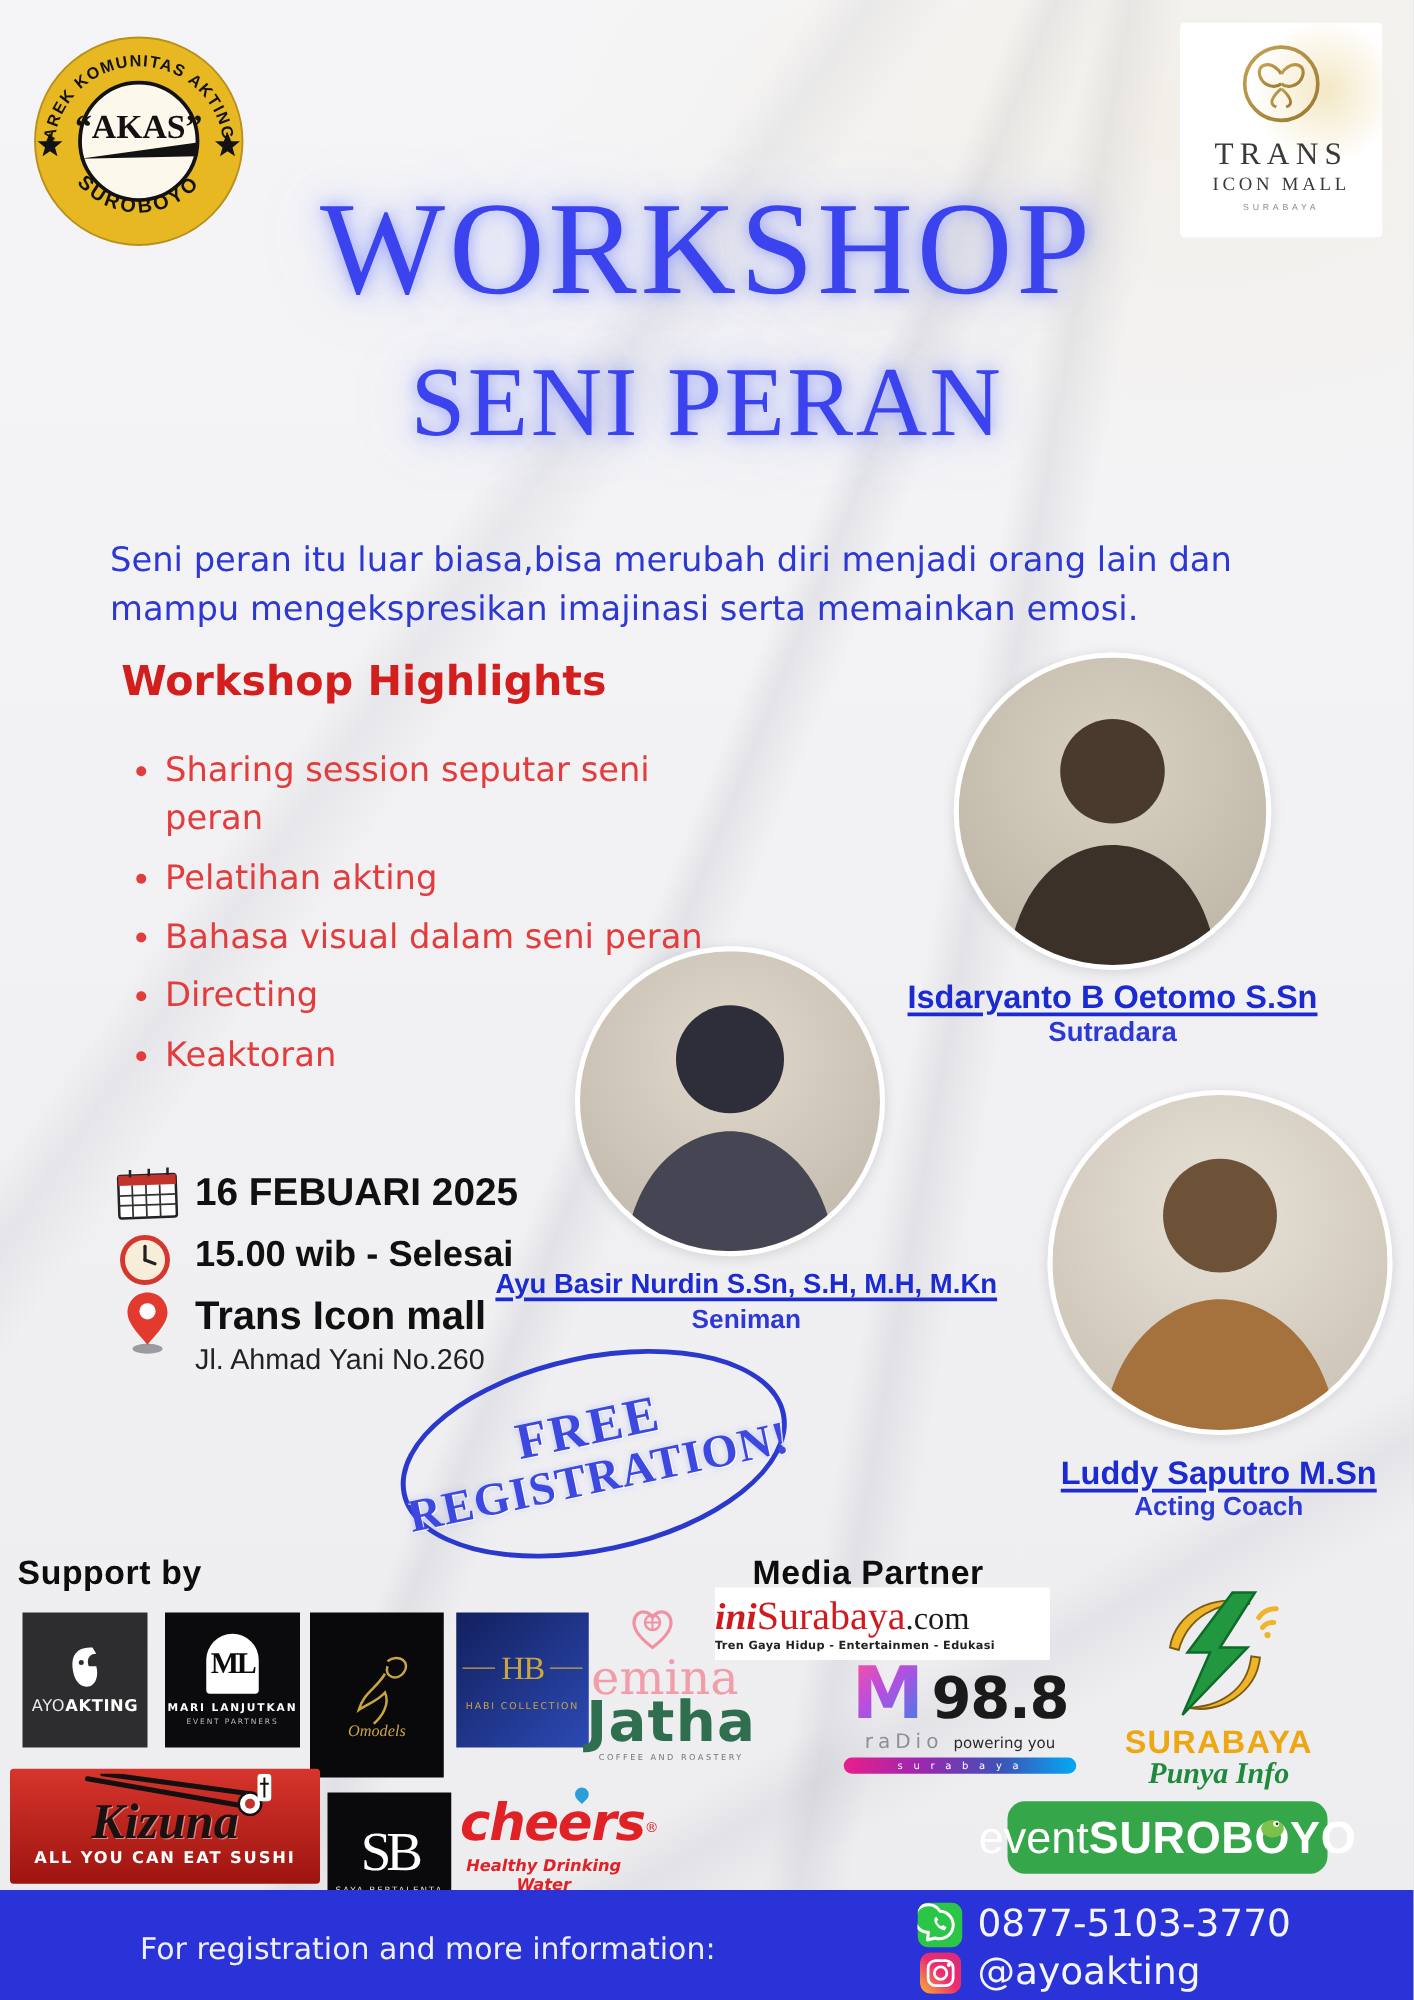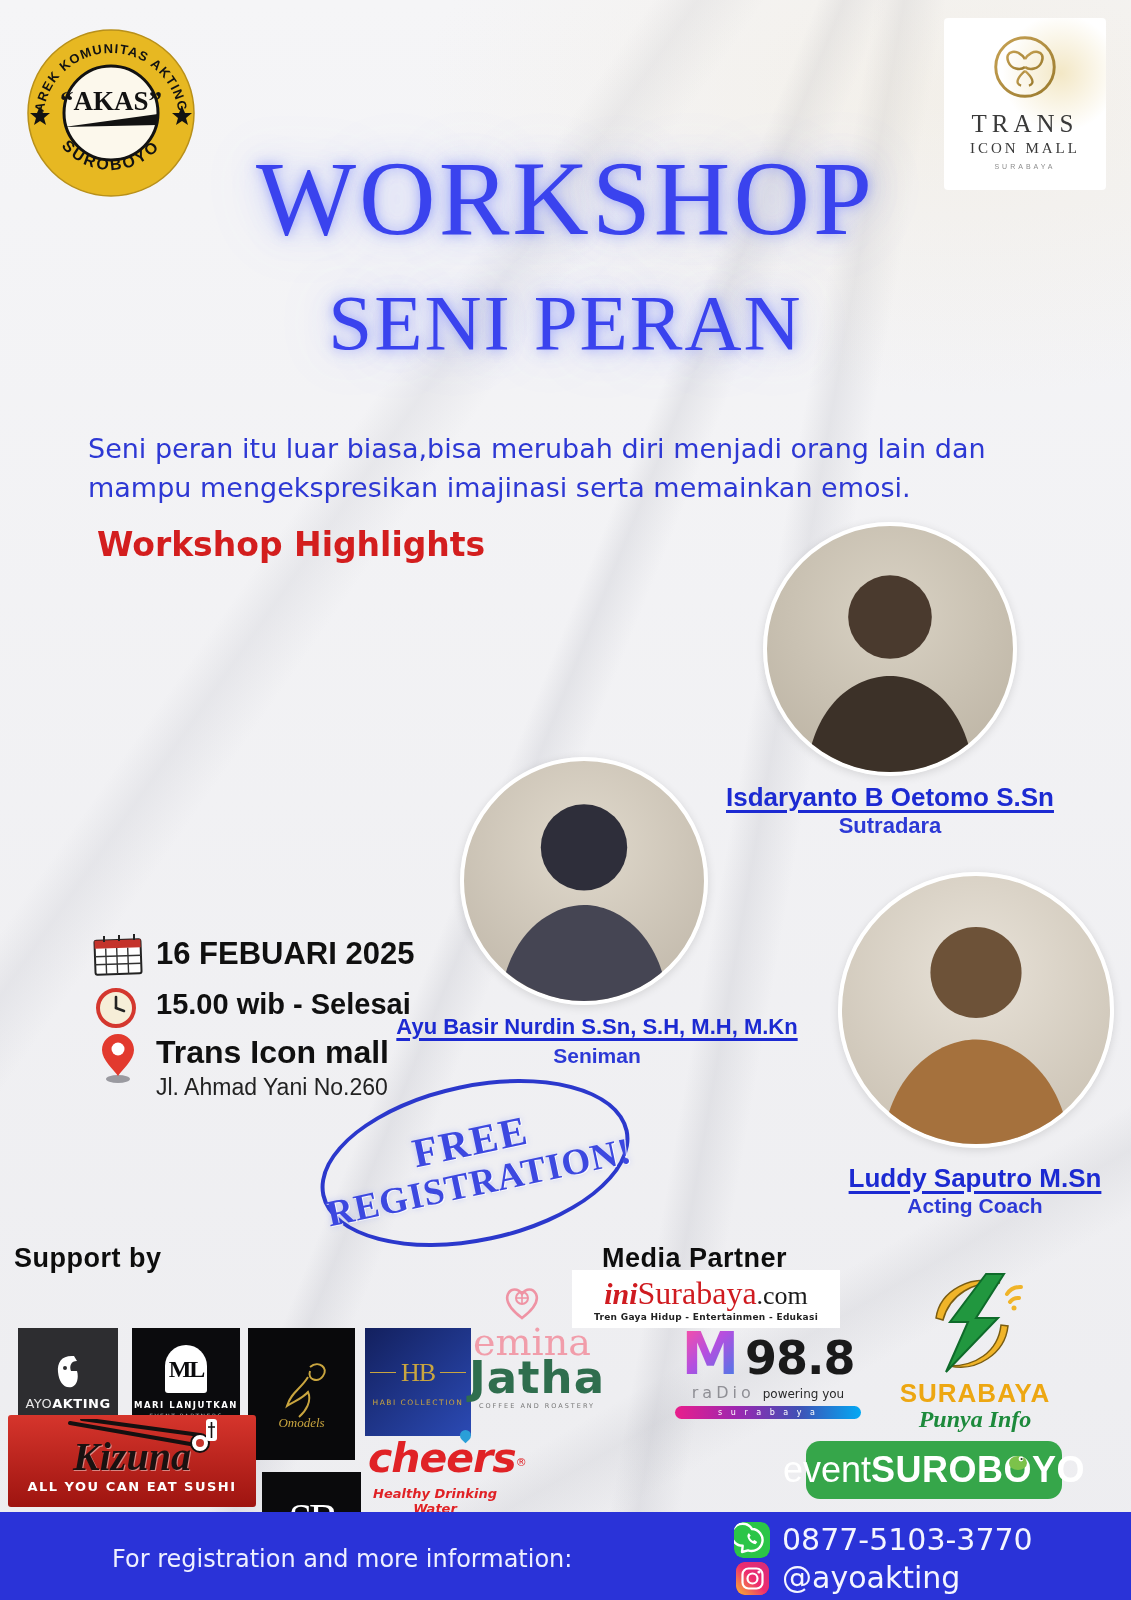--- a/index.html
+++ b/index.html
@@ -35,21 +35,21 @@
   .einfo{font-family:"Liberation Sans",sans-serif;font-weight:bold;color:#101010;}
   .eaddr{font-family:"Liberation Sans",sans-serif;color:#222;}
   
   .stamp{left:318px;top:1084px;width:306px;height:150px;border:4px solid #2b38cc;border-radius:50%;
     transform:rotate(-12deg);display:flex;flex-direction:column;align-items:center;justify-content:center;
     color:#3c48e0;font-family:"Liberation Serif",serif;font-weight:bold;
     text-shadow:1px 1px 0 rgba(255,255,255,.8),0 0 6px rgba(110,130,255,.35);}
   .stamp .l1{font-size:41px;letter-spacing:2px;line-height:1;}
   .stamp .l2{font-size:37px;letter-spacing:1px;line-height:1.15;}
   
-  .sqlogo{display:flex;flex-direction:column;align-items:center;justify-content:center;color:#fff;text-align:center;margin-top:38px;}
+  .sqlogo{display:flex;flex-direction:column;align-items:center;justify-content:center;color:#fff;text-align:center;}
   .heading{font-family:"Liberation Sans",sans-serif;font-weight:bold;color:#0d0d0d;font-size:27px;letter-spacing:.5px;}
   .tiny{letter-spacing:1.5px;}
   
   .footer{left:0;top:1512px;width:1131px;height:88px;background:#2a33d8;}
   .f-label{left:112px;top:1545px;font-size:24px;color:#eef0ff;}
   .f-num{left:782px;font-size:30px;color:#f4f5ff;font-family:"DejaVu Sans",sans-serif;}
   .badgeicon{border-radius:9px;display:block;}
 </style>
 </head>
 <body>
@@ -97,20 +97,27 @@
     <div style="font-family:'Liberation Serif',serif;font-size:15px;letter-spacing:3px;color:#3a3a3a;margin-top:2px;">ICON MALL</div>
     <div style="font-family:'Liberation Sans',sans-serif;font-size:7px;letter-spacing:3px;color:#8c8c8c;margin-top:6px;">SURABAYA</div>
   </div>
 
   <div class="abs title t1">WORKSHOP</div>
   <div class="abs title t2">SENI PERAN</div>
 
   <p class="abs intro" style="margin:0;">Seni peran itu luar biasa,bisa merubah diri menjadi orang lain dan mampu mengekspresikan imajinasi serta memainkan emosi.</p>
 
   <div class="abs wh">Workshop Highlights</div>
+  <ul class="abs bullets">
+    <li>Sharing session seputar  seni peran</li>
+    <li>Pelatihan akting</li>
+    <li>Bahasa visual dalam seni peran</li>
+    <li>Directing</li>
+    <li>Keaktoran</li>
+  </ul>
 
   <div class="abs avatar" style="left:763px;top:522px;width:246px;height:246px;background:radial-gradient(circle at 50% 35%,#d9d2c4,#b9b0a0);">
     <svg viewBox="0 0 100 100">
       <circle cx="50" cy="37" r="17" fill="#4a3a2e"></circle>
       <path d="M16,100 C19,72 36,61 50,61 C64,61 81,72 84,100 Z" fill="#3c3128"></path>
     </svg>
   </div>
   <div class="abs sname" style="left:700px;top:782px;width:380px;font-size:26px;">Isdaryanto B Oetomo S.Sn</div>
   <div class="abs srole" style="left:700px;top:813px;width:380px;font-size:22px;">Sutradara</div>
 
@@ -228,21 +235,21 @@
   <div class="abs" style="left:368px;top:1430px;width:134px;height:82px;">
     <span class="abs" style="left:92px;top:0px;width:11px;height:11px;background:#2a9fd8;border-radius:50% 50% 50% 0;transform:rotate(-45deg);"></span>
     <div style="position:absolute;left:0;top:4px;width:100%;text-align:center;">
       <span style="font-size:41px;font-weight:bold;color:#e02226;letter-spacing:-1px;font-style:italic;">cheers</span><sup style="font-size:11px;color:#e02226;">®</sup>
     </div>
     <div style="position:absolute;left:0;top:56px;width:100%;text-align:center;font-size:13px;font-style:italic;font-weight:bold;color:#e02226;">Healthy Drinking Water</div>
   </div>
 
   <div class="abs heading" style="left:602px;top:1243px;">Media Partner</div>
 
-  <div class="abs" style="left:572px;top:1270px;width:268px;height:58px;background:#fff;display:flex;flex-direction:column;align-items:center;justify-content:center;">
+  <div class="abs" style="left:572px;top:1270px;width:268px;height:58px;background:#fff;display:flex;flex-direction:column;justify-content:center;">
     <div style="line-height:1;">
       <span style="font-family:'Liberation Serif',serif;font-style:italic;font-weight:bold;font-size:30px;color:#cf1b20;">ini</span><span style="font-family:'Liberation Serif',serif;font-size:32px;color:#cf1b20;">Surabaya</span><span style="font-family:'Liberation Serif',serif;font-size:26px;color:#1a1a1a;">.com</span>
     </div>
     <div style="font-size:9px;font-weight:bold;color:#222;margin-top:3px;letter-spacing:.3px;">Tren Gaya Hidup - Entertainmen - Edukasi</div>
   </div>
 
   <svg class="abs" style="left:502px;top:1282px;" width="40" height="40" viewBox="0 0 40 40">
     <path d="M20,36 C8,27 3,19 6,12 C9,6 16,6 20,12 C24,6 31,6 34,12 C37,19 32,27 20,36 Z" fill="none" stroke="#ef93a4" stroke-width="2.6"></path>
     <circle cx="20" cy="16" r="6" fill="none" stroke="#ef93a4" stroke-width="2"></circle>
     <path d="M14,16 h12 M20,10 v12" stroke="#ef93a4" stroke-width="1.6"></path>

